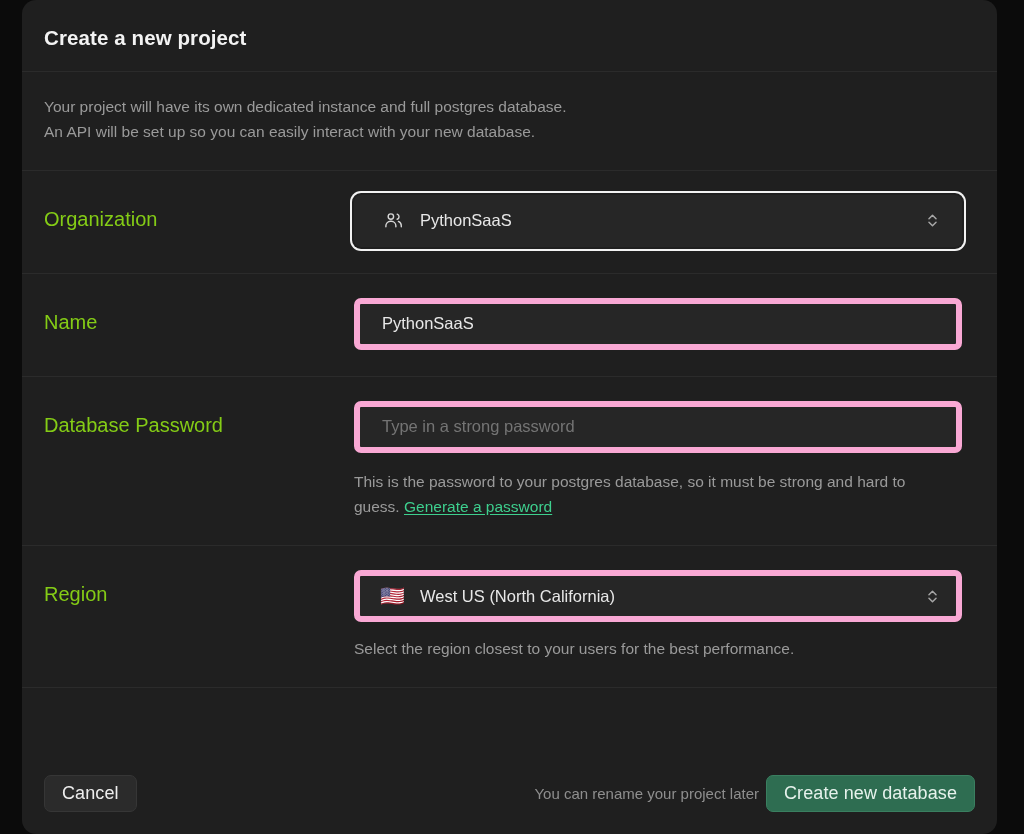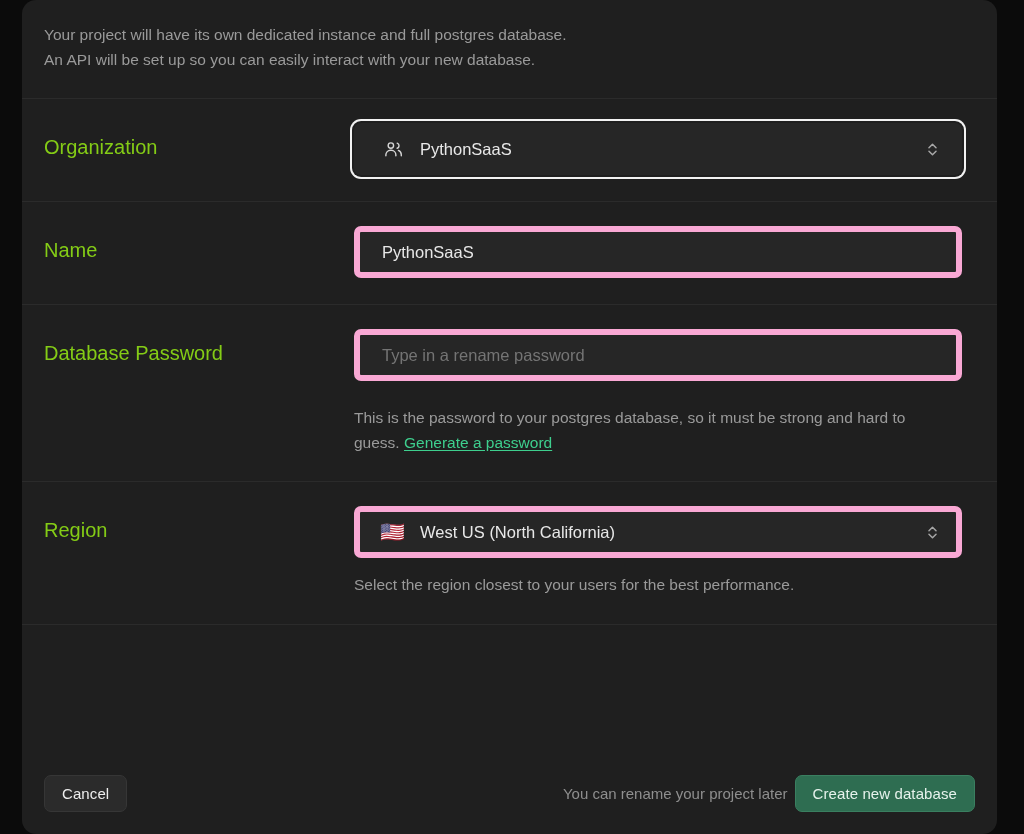--- a/index.html
+++ b/index.html
@@ -119,21 +119,21 @@
     flex: none;
     width: 20px;
     display: flex;
     align-items: center;
     justify-content: center;
   }
 
   .placeholder { color: #747474; }
 
   .field-help {
-    margin-top: 24px;
+    margin-top: 16px;
     font-size: 15.5px;
     line-height: 1.62;
     color: #9a9a9a;
     max-width: 580px;
   }
   .link-green {
     color: #3ecf8e;
     text-decoration: underline;
     text-underline-offset: 2px;
   }
@@ -144,21 +144,21 @@
     flex: none;
     display: flex;
     align-items: center;
     padding: 18px 22px 22px 22px;
   }
   .btn {
     border: none;
     font-family: inherit;
     cursor: pointer;
     border-radius: 7px;
-    font-size: 15px;
+    font-size: 18px;
     font-weight: 500;
     letter-spacing: .1px;
   }
   .btn-cancel {
     background: #2b2b2b;
     border: 1px solid #363636;
     color: #ededed;
     height: 37px;
     padding: 0 17px;
   }
@@ -178,20 +178,23 @@
     color: #e6f2ec;
     height: 37px;
     padding: 0 17px;
   }
 </style>
 </head>
 <body>
 
 <div class="modal">
 
+  <div class="modal-header">
+    <div class="modal-title">Create a new project</div>
+  </div>
 
   <div class="modal-intro">
     <p>Your project will have its own dedicated instance and full postgres database.</p>
     <p>An API will be set up so you can easily interact with your new database.</p>
   </div>
 
   <div class="modal-body">
 
     <div class="field-row">
       <div class="field-label">Organization</div>
@@ -222,21 +225,21 @@
         <div class="text-input">
           <span class="select-value">PythonSaaS</span>
         </div>
       </div>
     </div>
 
     <div class="field-row">
       <div class="field-label">Database Password</div>
       <div class="field-control">
         <div class="text-input">
-          <span class="select-value placeholder">Type in a rename password</span>
+          <span class="select-value placeholder">Type in a strong password</span>
         </div>
         <div class="field-help">
           <span>This is the password to your postgres database, so it must be strong and hard to guess. </span><a class="link-green" href="#">Generate a password</a>
         </div>
       </div>
     </div>
 
     <div class="field-row last">
       <div class="field-label">Region</div>
       <div class="field-control">

